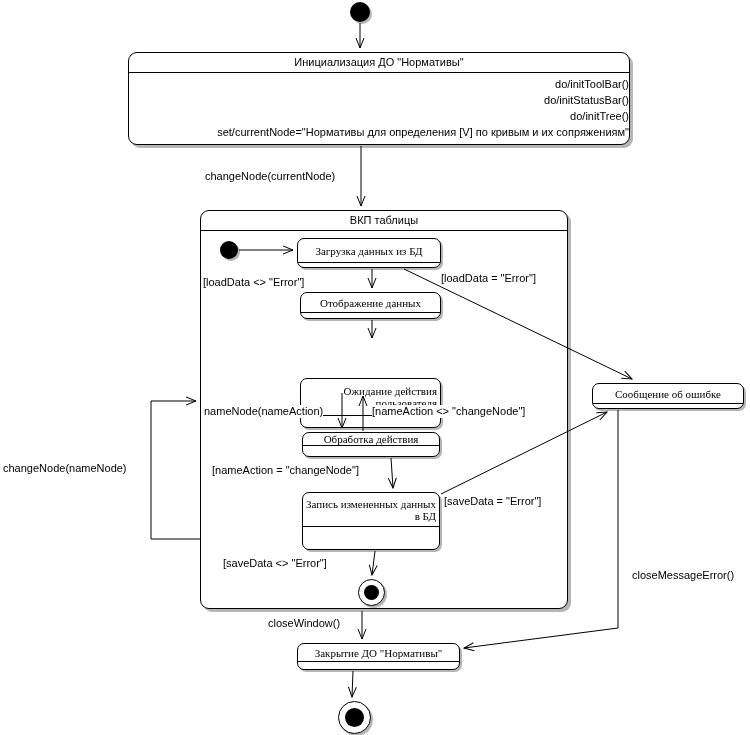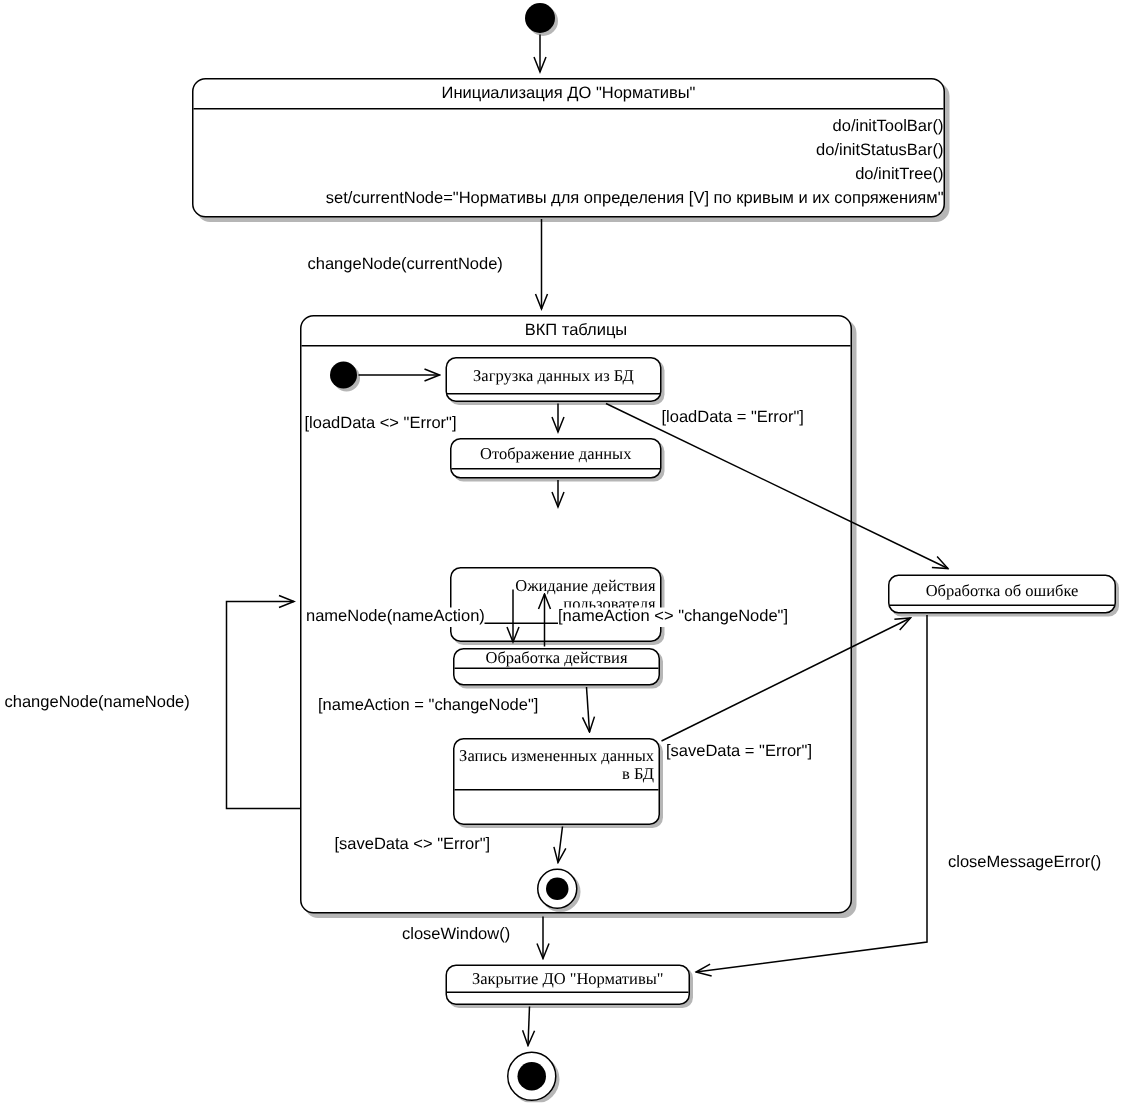--- a/index.html
+++ b/index.html
@@ -112,21 +112,21 @@
   <div class="state" style="left:302px;top:492px;width:138px;height:58px;">
     <div class="nm">Запись измененных данных в БД</div>
     <div class="ft" style="height:22px;"></div>
   </div>
 
   <div class="final" style="left:358px;top:579px;width:27px;height:27px;">
     <div class="core" style="width:15px;height:15px;"></div>
   </div>
 
   <div class="state" style="left:592px;top:383px;width:152px;height:26px;">
-    <div class="nm">Обработка об ошибке</div>
+    <div class="nm">Сообщение об ошибке</div>
     <div class="ft" style="height:4px;"></div>
   </div>
 
   <div class="state" style="left:297px;top:643px;width:163px;height:27px;">
     <div class="nm">Закрытие ДО "Нормативы"</div>
     <div class="ft" style="height:7px;"></div>
   </div>
 
   <div class="final" style="left:338px;top:701px;width:33px;height:33px;">
     <div class="core" style="width:19px;height:19px;"></div>

